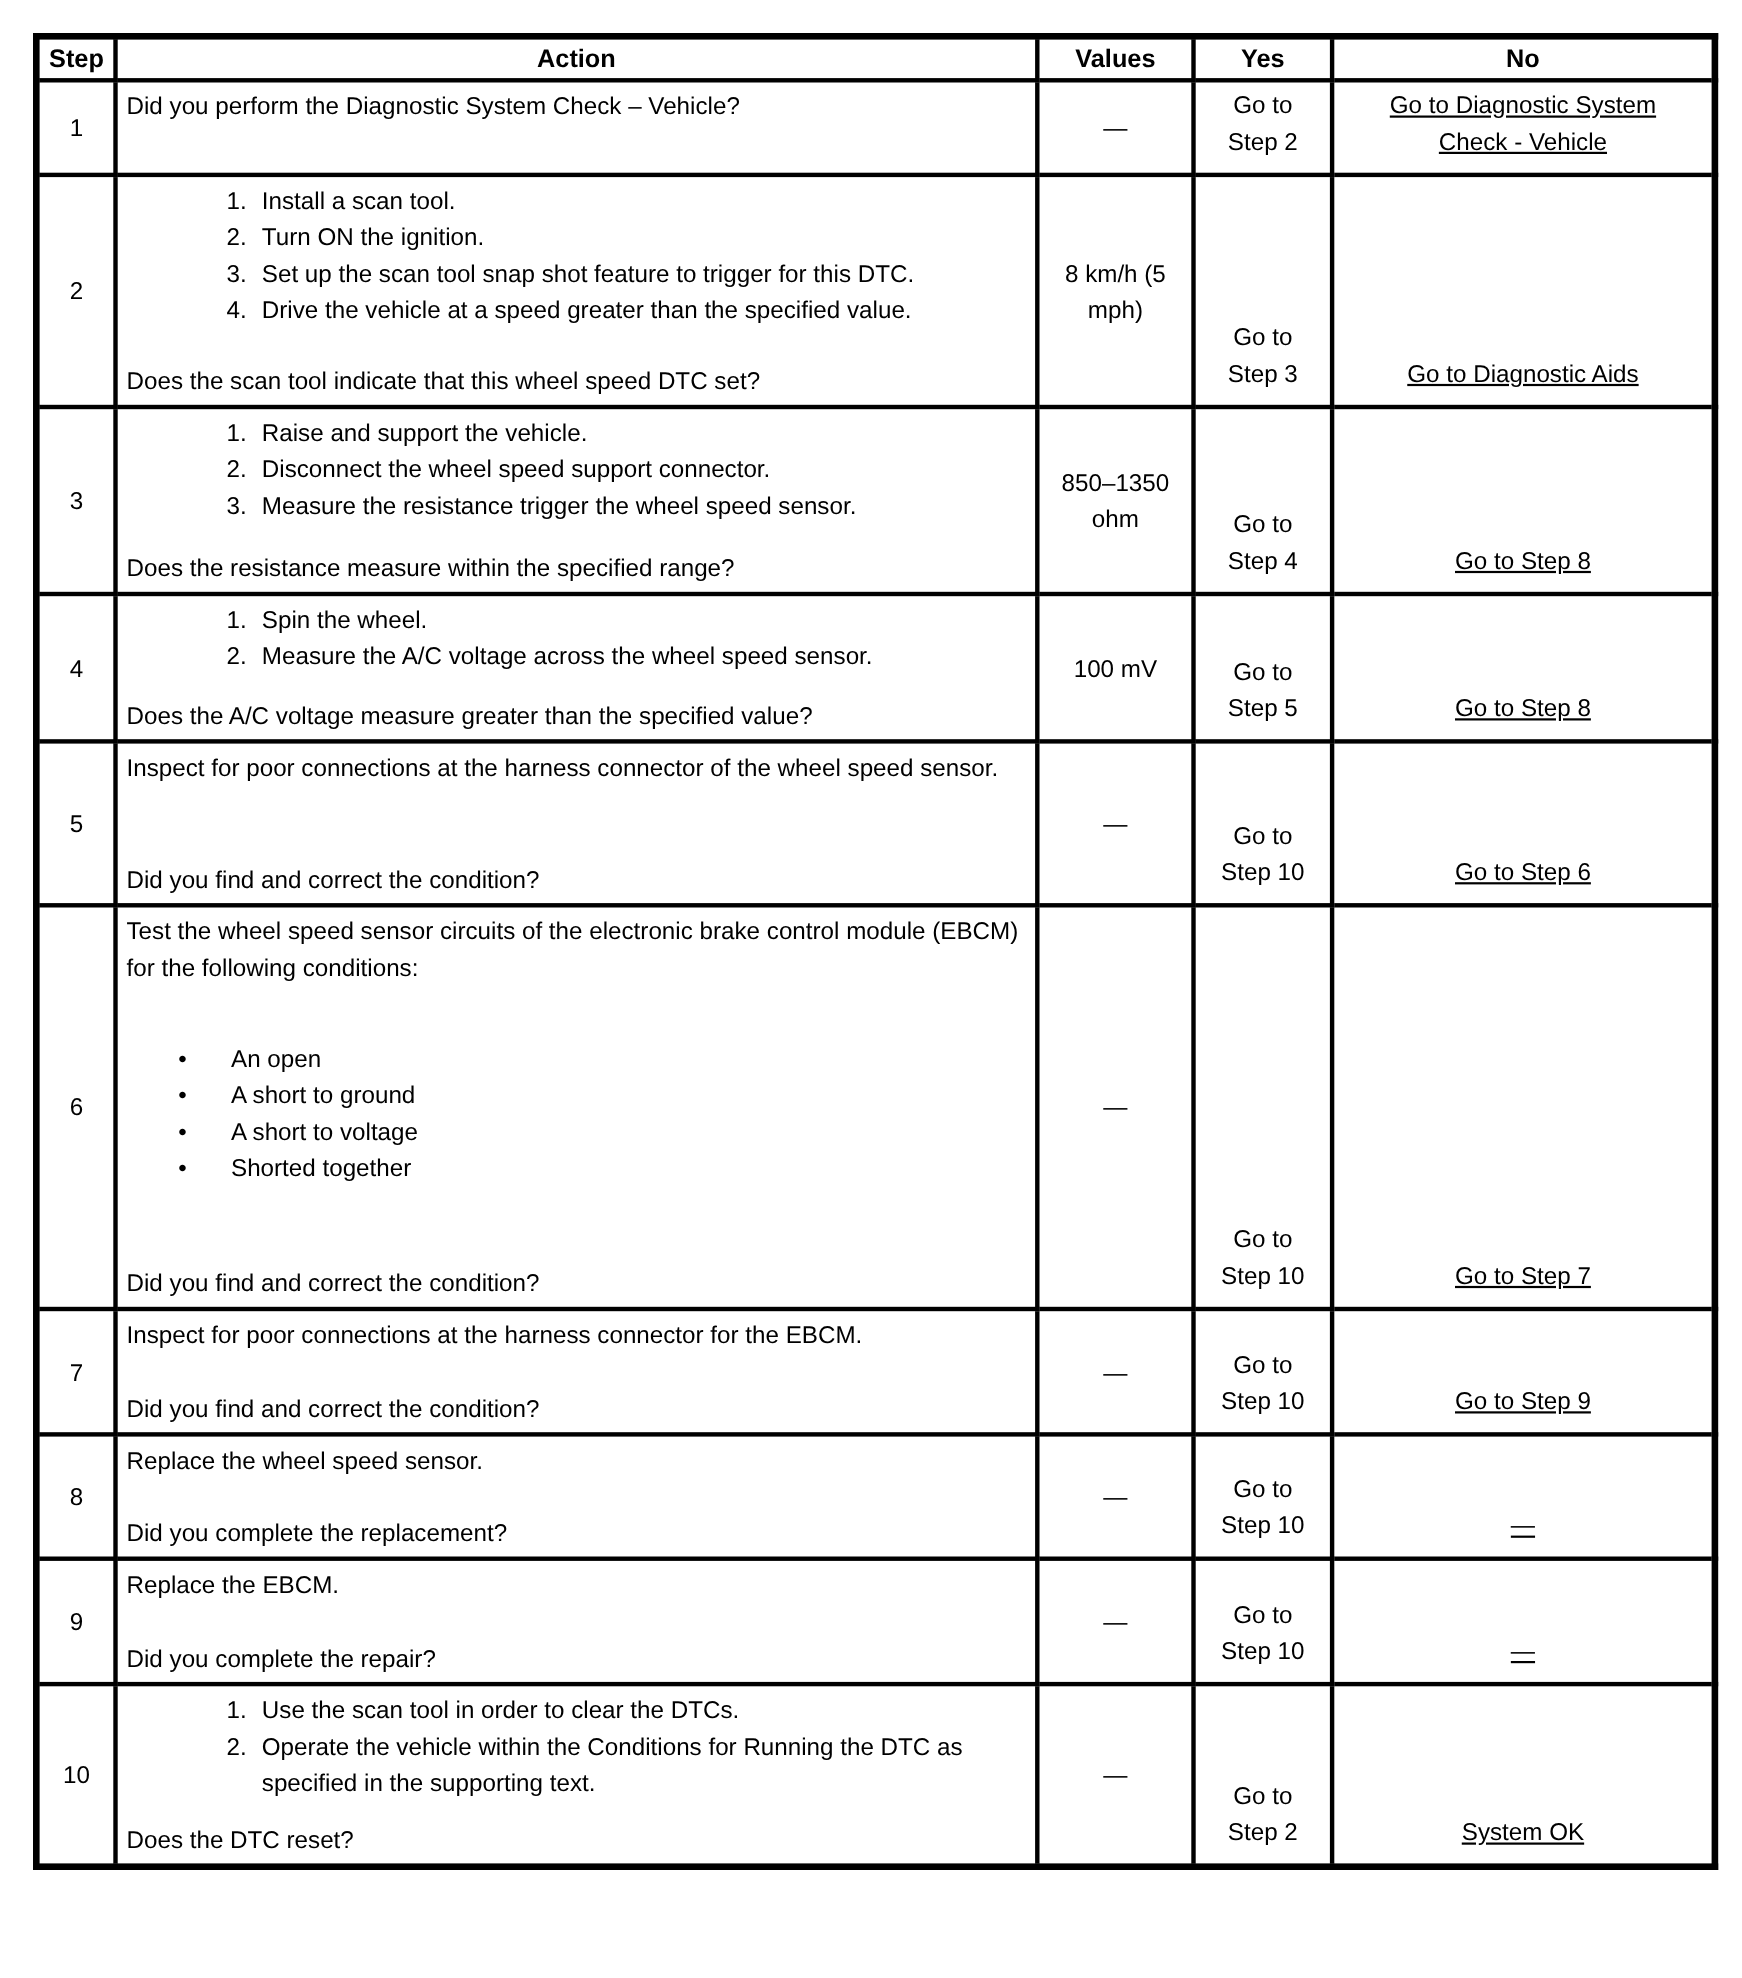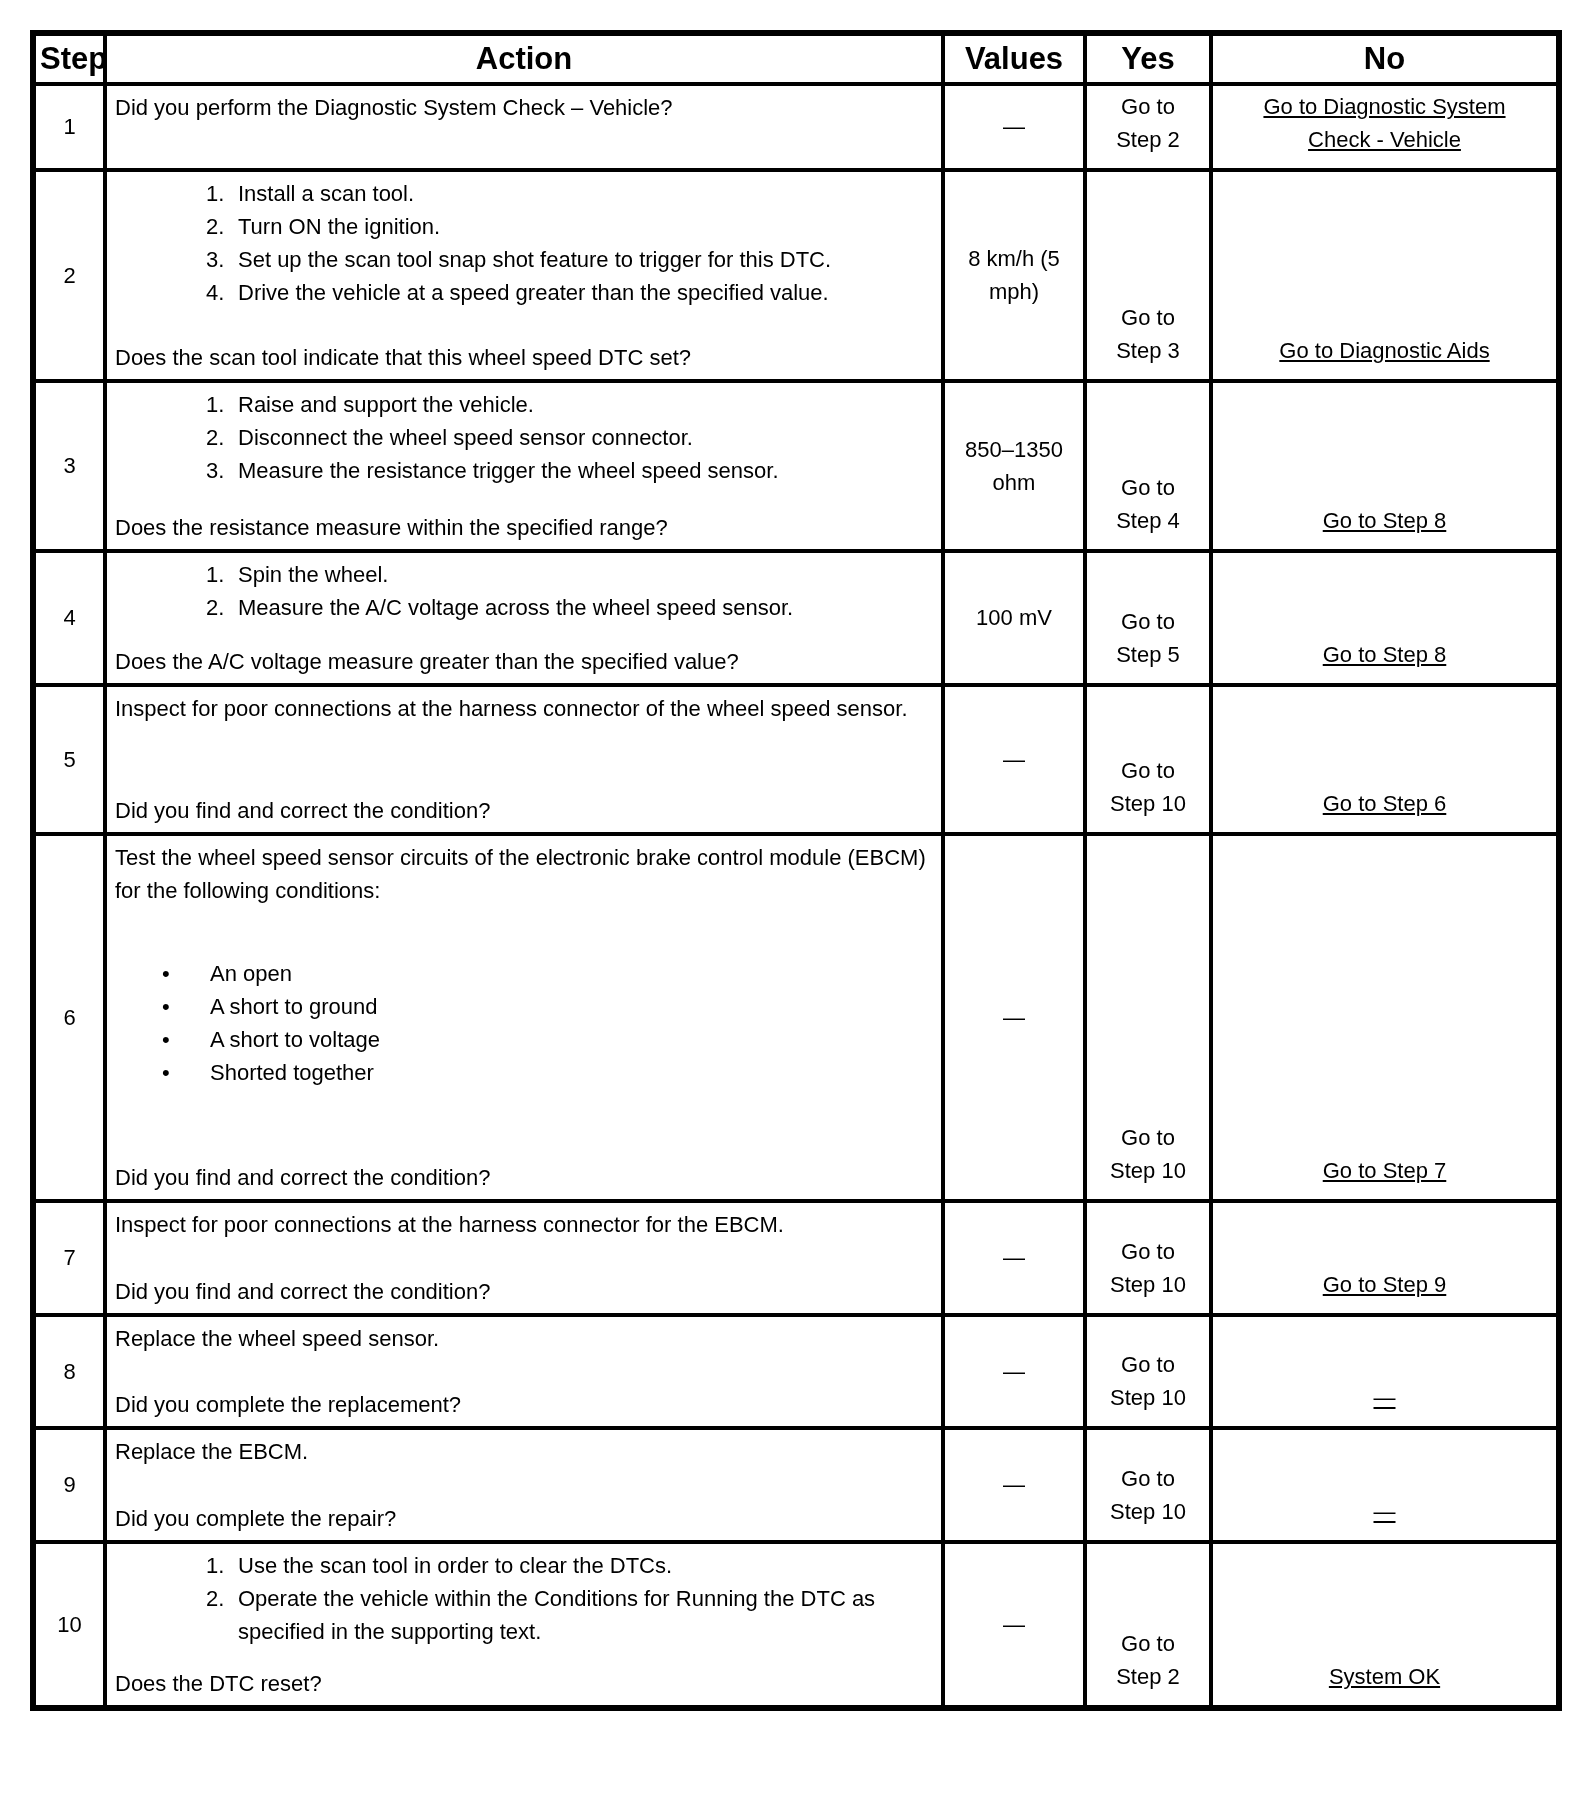--- a/index.html
+++ b/index.html
@@ -2,21 +2,21 @@
 <html><head>
 <meta charset="utf-8">
 <style>
   html, body { margin: 0; padding: 0; background: #fff; color: #000; }
   body { font-family: "Liberation Sans", sans-serif; font-size: 22px; line-height: 1.5; }
   .page { padding: 30px 28px 30px 30px; width: 1584px; box-sizing: border-box; }
 
   table.diag { border-collapse: collapse; table-layout: fixed; width: 1526px; border: 6px solid #000; }
   th, td { border: 4px solid #000; }
 
-  th { font-weight: bold; text-align: center; vertical-align: middle; padding: 2px 4px; line-height: 1.35; font-size: 31px; }
+  th { font-weight: bold; text-align: center; vertical-align: middle; padding: 2px 4px; line-height: 1.35; font-size: 23px; }
 
   td.step   { text-align: center; vertical-align: middle; padding: 2px; }
   td.action { vertical-align: top; padding: 5px 8px; }
   td.values { text-align: center; vertical-align: middle; padding: 4px 8px; }
   td.yes, td.no { text-align: center; vertical-align: bottom; padding: 4px 8px 12px; }
 
   .cellv { display: flex; flex-direction: column; }
   .q { margin-top: auto; }
 
   .olist { margin: 0 0 0 91px; counter-reset: li; padding: 0; }
@@ -96,21 +96,21 @@
             <div class="no-text">Go to Diagnostic Aids</div>
           </td>
     </tr>
 
     <tr>
       <td class="step">3</td>
       <td class="action">
         <div class="cellv" style="min-height:156px">
           <div class="olist">
             <div class="oli">Raise and support the vehicle.</div>
-            <div class="oli">Disconnect the wheel speed sensor connector.</div>
+            <div class="oli">Disconnect the wheel speed support connector.</div>
             <div class="oli">Measure the resistance trigger the wheel speed sensor.</div>
           </div>
           <div class="q">Does the resistance measure within the specified range?</div>
         </div>
       </td>
       <td class="values">850–1350 ohm</td>
       <td class="yes">
             <div class="yes-text">Go to Step 4</div>
           </td>
       <td class="no">

